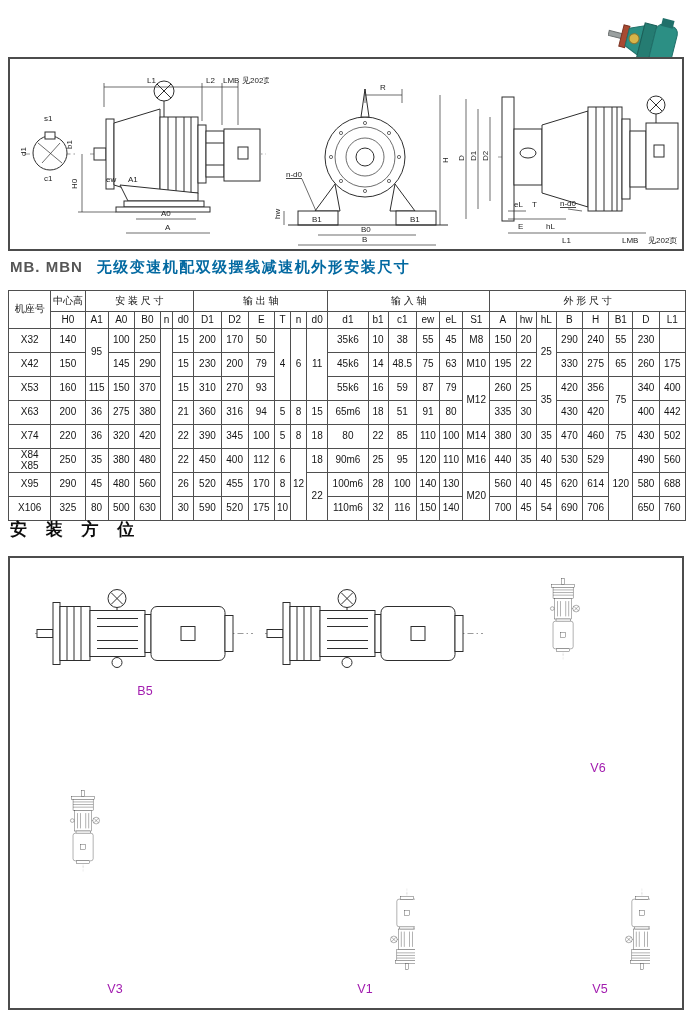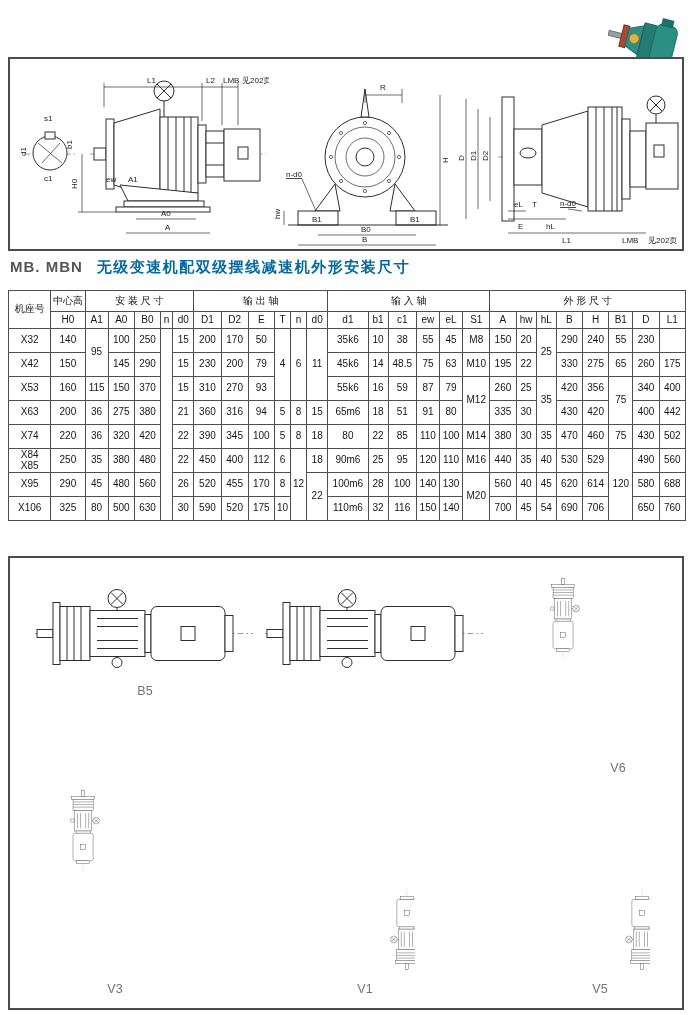--- a/index.html
+++ b/index.html
@@ -20,21 +20,21 @@
   .title-main{color:#0369a1;font-weight:bold;letter-spacing:1.5px;}
   #dim-table{position:absolute;left:8px;top:290px;width:678px;border-collapse:collapse;
              table-layout:fixed;font-size:10px;color:#151515;}
   #dim-table td,#dim-table th{border:1px solid #4f4f4f;text-align:center;vertical-align:middle;
              padding:0;white-space:pre-line;overflow:hidden;font-weight:normal;line-height:1.05;}
   #dim-table tr.h1 th{height:20px;font-size:10px;}
   #dim-table tr.h2 th{height:16px;}
   #dim-table tbody td{height:23px;}
   .section-title{position:absolute;left:10px;top:518px;font-size:17px;font-weight:bold;
                  letter-spacing:7px;color:#0d0d0d;}
-  .caption{position:absolute;font-size:12.5px;color:#737373;text-align:center;}
+  .caption{position:absolute;font-size:12.5px;color:#a21caf;text-align:center;}
   #product-photo{position:absolute;left:608px;top:6px;width:72px;height:62px;}
 </style>
 </head>
 <body>
 
 <div class="page">
 
   <svg id="product-photo" viewBox="0 0 72 62">
     <g transform="rotate(14 36 30)">
       <rect x="1" y="33" width="14" height="5" fill="#9aa0a0" stroke="#6d7272"></rect>
@@ -464,20 +464,21 @@
           <td>45</td>
           <td>54</td>
           <td>690</td>
           <td>706</td>
           <td>650</td>
           <td>760</td>
         </tr>
       </tbody>
     </table>
 
+  <div class="section-title">安 装 方 位</div>
 
   <div id="mounting-panel" class="panel">
     <svg width="0" height="0" style="position:absolute">
       <symbol id="gm" viewBox="0 0 220 90">
         <line class="cl" x1="0" y1="45" x2="218" y2="45"></line>
         <rect class="lnw" x="2" y="41" width="16" height="8"></rect>
         <rect class="lnw" x="18" y="14" width="7" height="62"></rect>
         <rect class="lnw" x="25" y="18" width="30" height="54"></rect>
         <line class="ln" x1="32" y1="18" x2="32" y2="72"></line>
         <line class="ln" x1="39" y1="18" x2="39" y2="72"></line>
@@ -504,21 +505,21 @@
       </svg>
     <div class="caption" style="left:25px;top:126px;width:220px">B5</div>
 
     <svg class="dwg" style="left:255px;top:28px" width="220" height="95" viewBox="0 0 220 92">
         <use href="#gm"></use>
       </svg>
 
     <svg class="dwg" style="left:535px;top:16px" width="100" height="190" viewBox="0 0 100 190">
       <use href="#gm" transform="translate(96,4) rotate(90) scale(0.82)"></use>
       </svg>
-    <div class="caption" style="left:558px;top:203px;width:100px">V6</div>
+    <div class="caption" style="left:538px;top:203px;width:100px">V6</div>
 
     <svg class="dwg" style="left:55px;top:228px" width="100" height="190" viewBox="0 0 100 190">
       <use href="#gm" transform="translate(96,4) rotate(90) scale(0.82)"></use>
       </svg>
     <div class="caption" style="left:55px;top:424px;width:100px">V3</div>
 
     <svg class="dwg" style="left:305px;top:228px" width="100" height="190" viewBox="0 0 100 190">
       <use href="#gm" transform="translate(14,184) rotate(-90) scale(0.82)"></use>
       </svg>
     <div class="caption" style="left:305px;top:424px;width:100px">V1</div>

